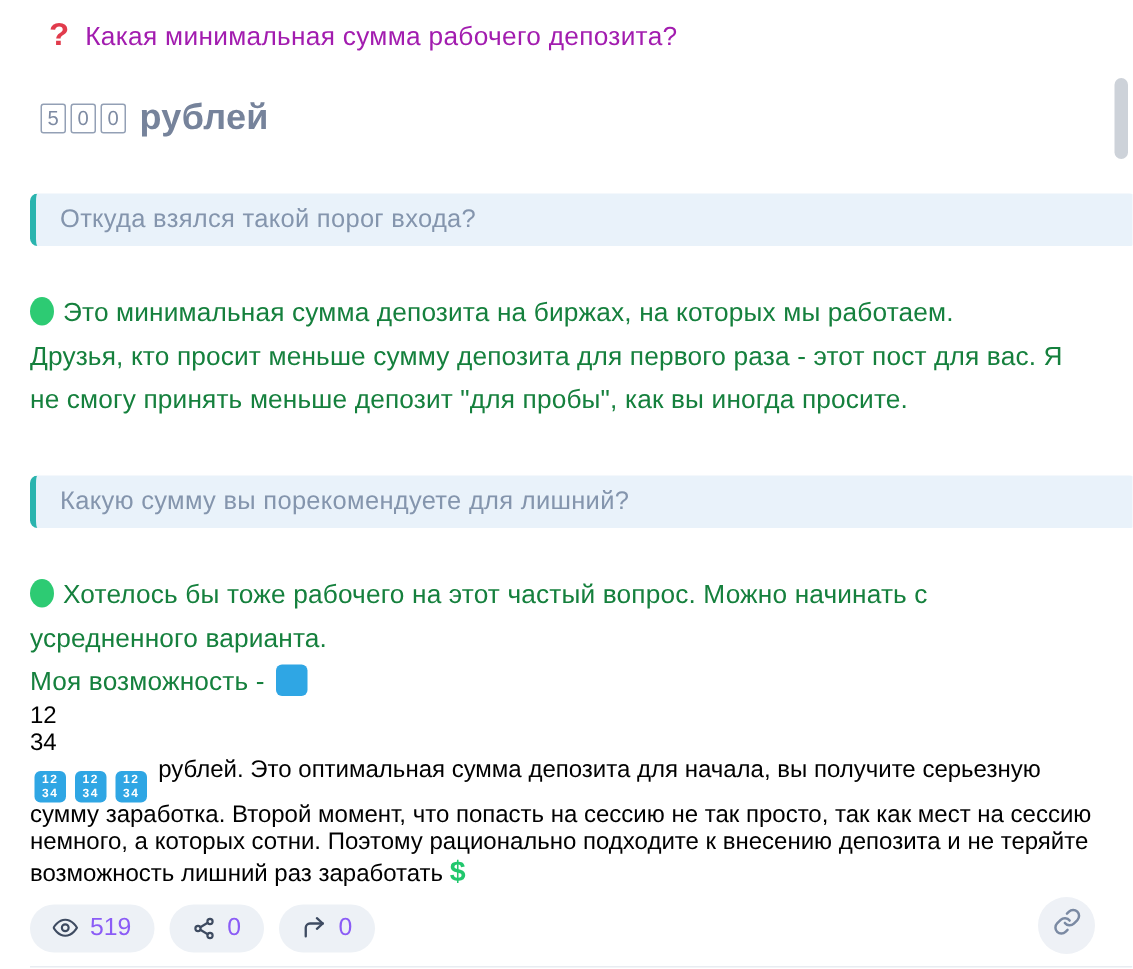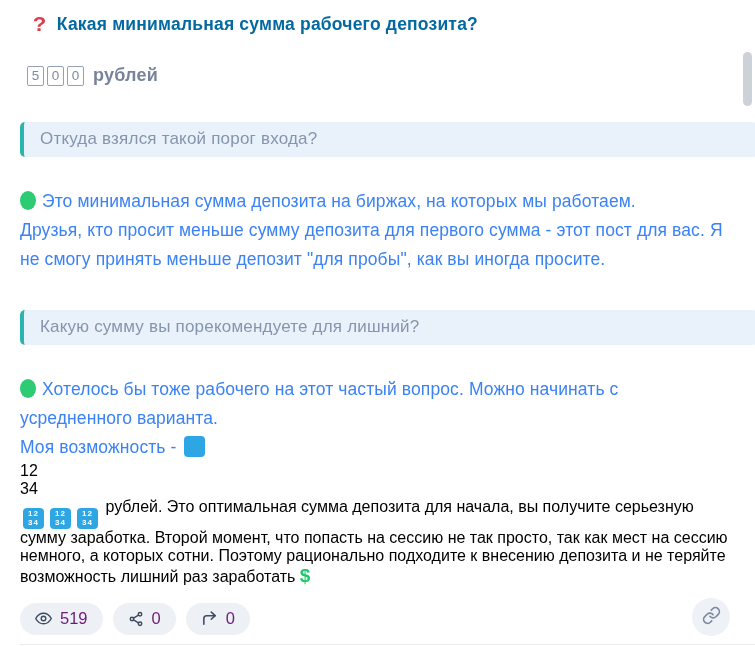--- a/index.html
+++ b/index.html
@@ -3,59 +3,59 @@
 <meta charset="utf-8">
 <style>
   * { margin: 0; padding: 0; box-sizing: border-box; }
   html, body { width: 755px; height: 646px; background: #ffffff; overflow: hidden; }
   body { font-family: "Liberation Sans", sans-serif; position: relative; }
   .page { position: relative; width: 755px; height: 646px; padding: 10px 25px 0 20px; }
 
   
   .question-row { display: flex; align-items: flex-start; gap: 11px; padding-left: 13px; margin-top: 2px; }
   .qmark { color: #e13b4c; font-weight: bold; font-size: 21px; line-height: 24px; transform: scaleX(1.05); }
-  .qtext { color: #0369a1; font-size: 17.5px; line-height: 24px; letter-spacing: 0.2px; font-weight: bold; }
+  .qtext { color: #a21caf; font-size: 17.5px; line-height: 24px; letter-spacing: 0.2px; }
 
   
   .deposit-row { display: flex; align-items: center; gap: 3px; margin-top: 29px; padding-left: 7px; }
   .digit-box {
     display: inline-flex; align-items: center; justify-content: center;
     width: 17px; height: 20px; border: 1.6px solid #93a0b5; border-radius: 2px;
     color: #7d8aa2; font-size: 13.5px; line-height: 1; background: #fff;
   }
-  .deposit-label { color: #76839b; font-weight: bold; font-size: 18px; margin-left: 6px; letter-spacing: 0.2px; }
+  .deposit-label { color: #76839b; font-weight: bold; font-size: 24px; margin-left: 6px; letter-spacing: 0.2px; }
 
   
   .quote {
     margin-top: 36px; width: 738px; background: #e9f2fa;
     border-left: 4px solid #2ab4ae; border-radius: 5px;
     padding: 7px 16px 8px 16px;
   }
   .quote-text { color: #8495ad; font-size: 17px; letter-spacing: 0.2px; }
 
   
-  .para { margin-top: 30px; width: 712px; color: #3b82f6; font-size: 17.5px; line-height: 29px; letter-spacing: 0.1px; }
+  .para { margin-top: 30px; width: 712px; color: #15803d; font-size: 17.5px; line-height: 29px; letter-spacing: 0.1px; }
   .green-dot {
     display: inline-block; width: 16px; height: 19px; border-radius: 50%;
     background: #2dcb73; vertical-align: -3px; margin-right: 6px;
   }
   .keycap {
     display: inline-flex; flex-direction: column; align-items: center; justify-content: center;
     width: 21px; height: 21px; border-radius: 4px; background: #2fa6e4;
     vertical-align: -4px; margin: 0 3px;
   }
   .keycap div { color: #ffffff; font-weight: bold; font-size: 8px; line-height: 9px; letter-spacing: 1px; }
   .dollar { color: #21c76d; font-weight: bold; font-size: 19px; }
 
   
   .footer { position: absolute; left: 20px; right: 25px; top: 601px; display: flex; align-items: center; }
   .pill {
     display: inline-flex; align-items: center; gap: 8px; height: 32px;
     background: #edf1f6; border-radius: 16px; padding: 0 15px;
-    color: #701a75; font-size: 16.5px; margin-right: 10px; cursor: pointer;
+    color: #8b5cf6; font-size: 16.5px; margin-right: 10px; cursor: pointer;
   }
   .pill svg { display: block; }
   .spacer { flex: 1; }
   .link-btn {
     width: 38px; height: 38px; border-radius: 50%; background: #eef1f6;
     display: flex; align-items: center; justify-content: center; cursor: pointer; margin-top: -3px;
   }
   .divider { position: absolute; left: 20px; right: 0; top: 644px; height: 1px; background: #e8ecf1; }
 
   
@@ -80,21 +80,21 @@
     <span class="digit-box">0</span>
     <span class="deposit-label">рублей</span>
   </div>
 
   <div class="quote">
     <span class="quote-text">Откуда взялся такой порог входа?</span>
   </div>
 
   <p class="para">
     <span class="green-dot"></span><span>Это минимальная сумма депозита на биржах, на которых мы работаем.</span><br>
-    <span>Друзья, кто просит меньше сумму депозита для первого сумма - этот пост для вас. Я не смогу принять меньше депозит "для пробы", как вы иногда просите.</span>
+    <span>Друзья, кто просит меньше сумму депозита для первого раза - этот пост для вас. Я не смогу принять меньше депозит "для пробы", как вы иногда просите.</span>
   </p>
 
   <div class="quote">
     <span class="quote-text">Какую сумму вы порекомендуете для лишний?</span>
   </div>
 
   <p class="para">
     <span class="green-dot"></span><span>Хотелось бы тоже рабочего на этот частый вопрос. Можно начинать с усредненного варианта.</span><br>
     <span>Моя возможность -</span>
     <span class="keycap"></span></p><div>12</div><div>34</div><span class="keycap">

